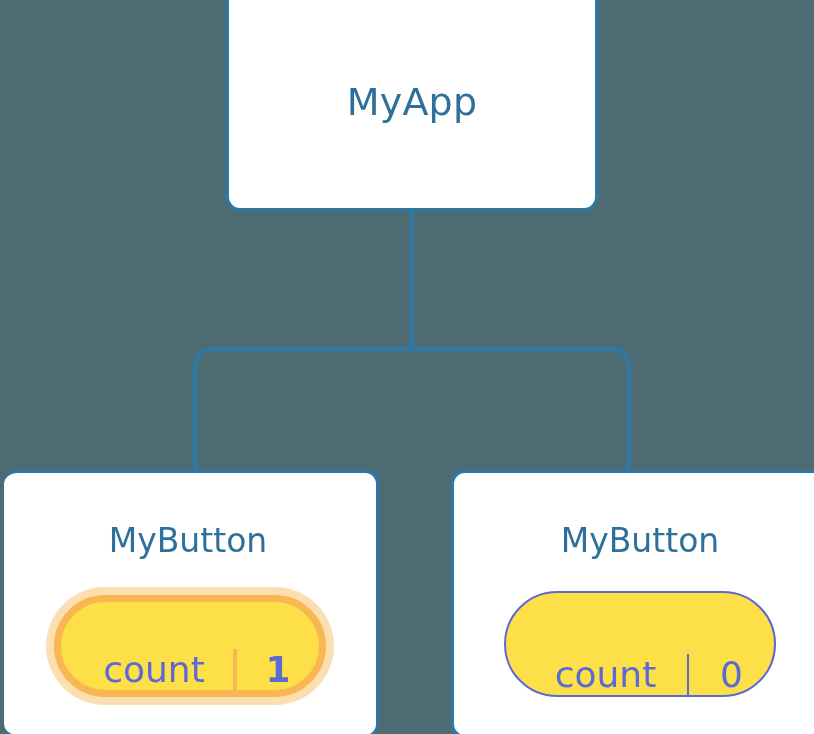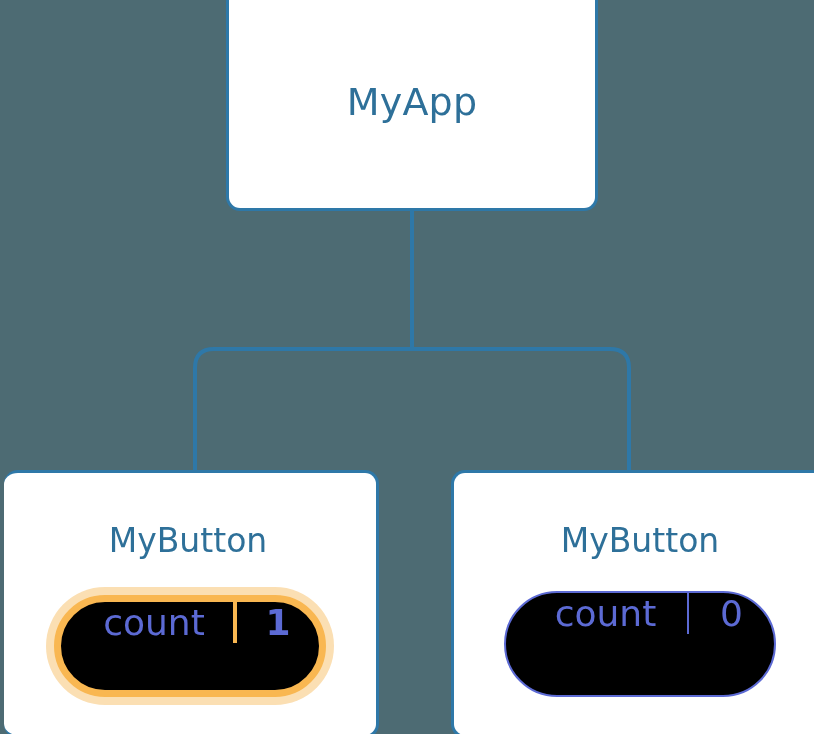--- a/index.html
+++ b/index.html
@@ -94,22 +94,22 @@
 
   
   .pill-wrap {
     position: absolute;
   }
 
   .pill {
     position: relative;
     box-sizing: border-box;
     display: flex;
-    align-items: flex-start;
-    background: #000000;
+    align-items: flex-end;
+    background: #fde047;
     border-radius: 999px;
     overflow: hidden;
   }
 
   .pill-key, .pill-val {
     display: flex;
     align-items: center;
     justify-content: center;
     box-sizing: border-box;
     white-space: nowrap;

